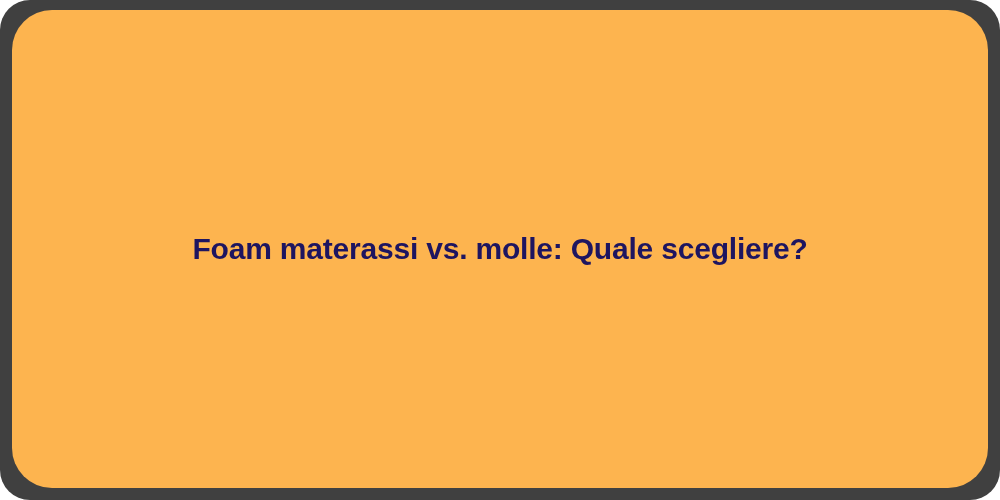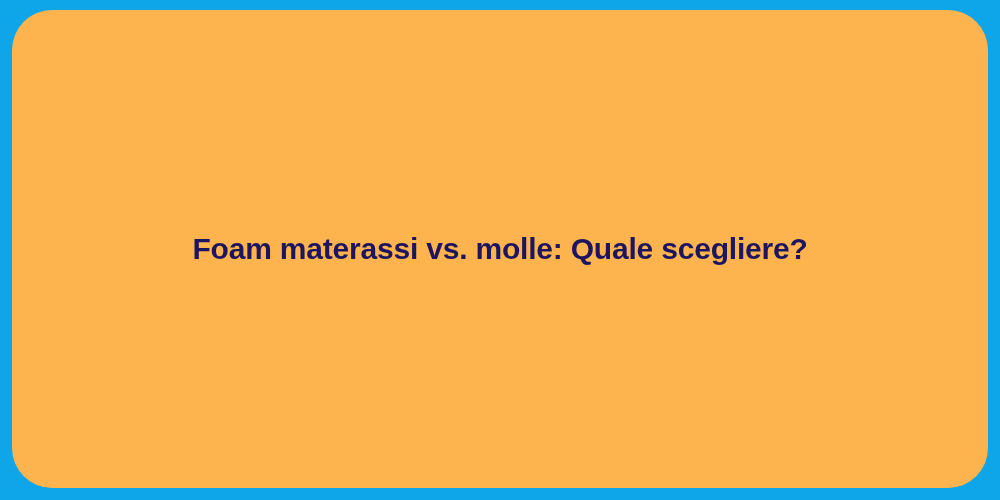--- a/index.html
+++ b/index.html
@@ -45,17 +45,17 @@
     font-weight: bold;
     letter-spacing: -0.2px;
     line-height: 1.25;
     color: #1e1560;
     white-space: nowrap;
   }
 </style>
 </head>
 <body>
 
-<div id="banner-frame" style="background: #0ea5e9;">
+<div id="banner-frame" style="background: #404040; border-radius: 30px;">
   <div id="banner-card" style="background: rgb(253, 180, 79);">
     <h1 id="banner-title" style="color: rgb(30, 21, 96);">Foam materassi vs. molle: Quale scegliere?</h1>
   </div>
 </div>
 
 </body></html>

